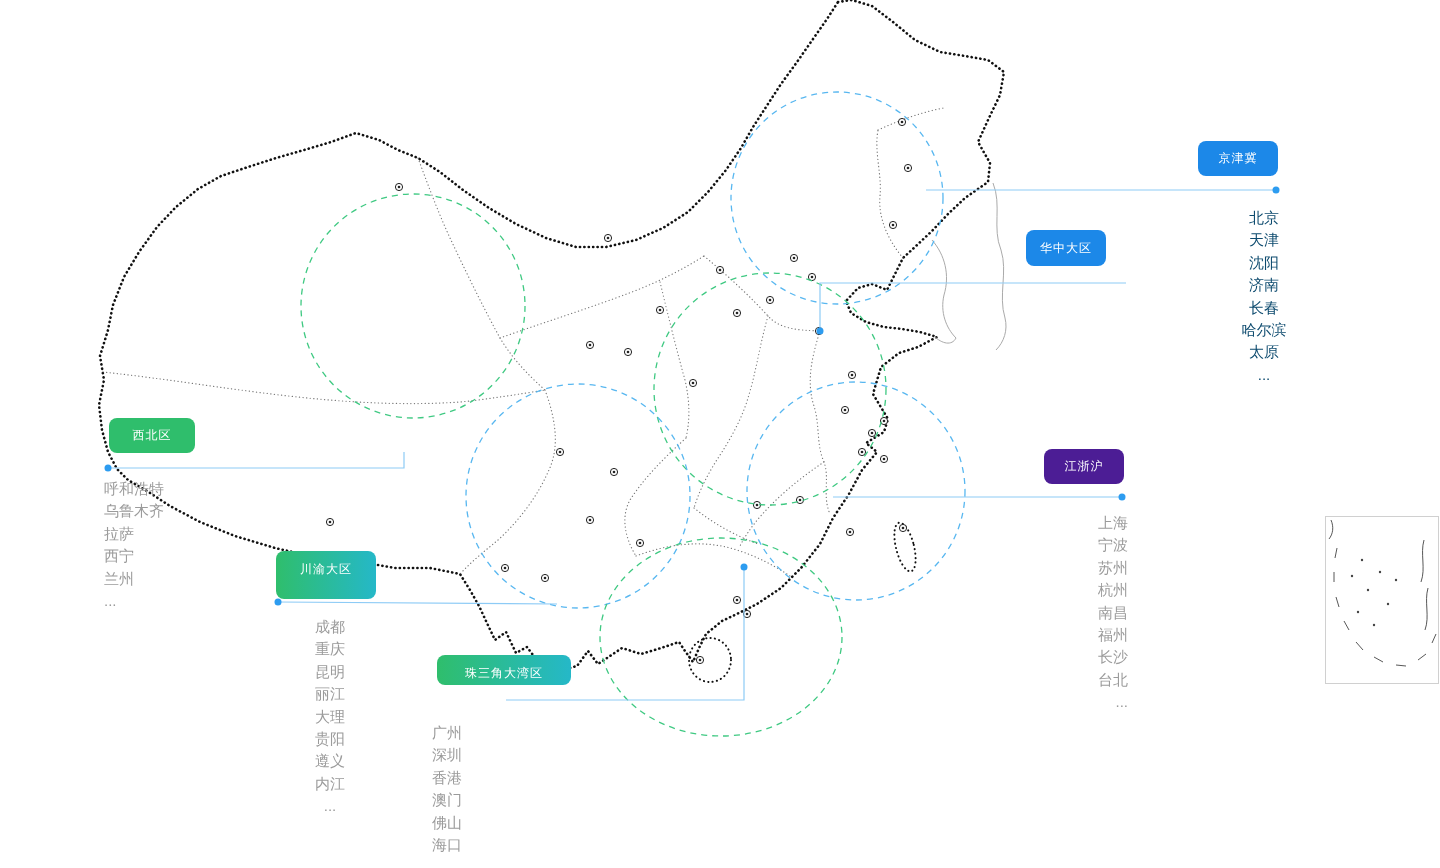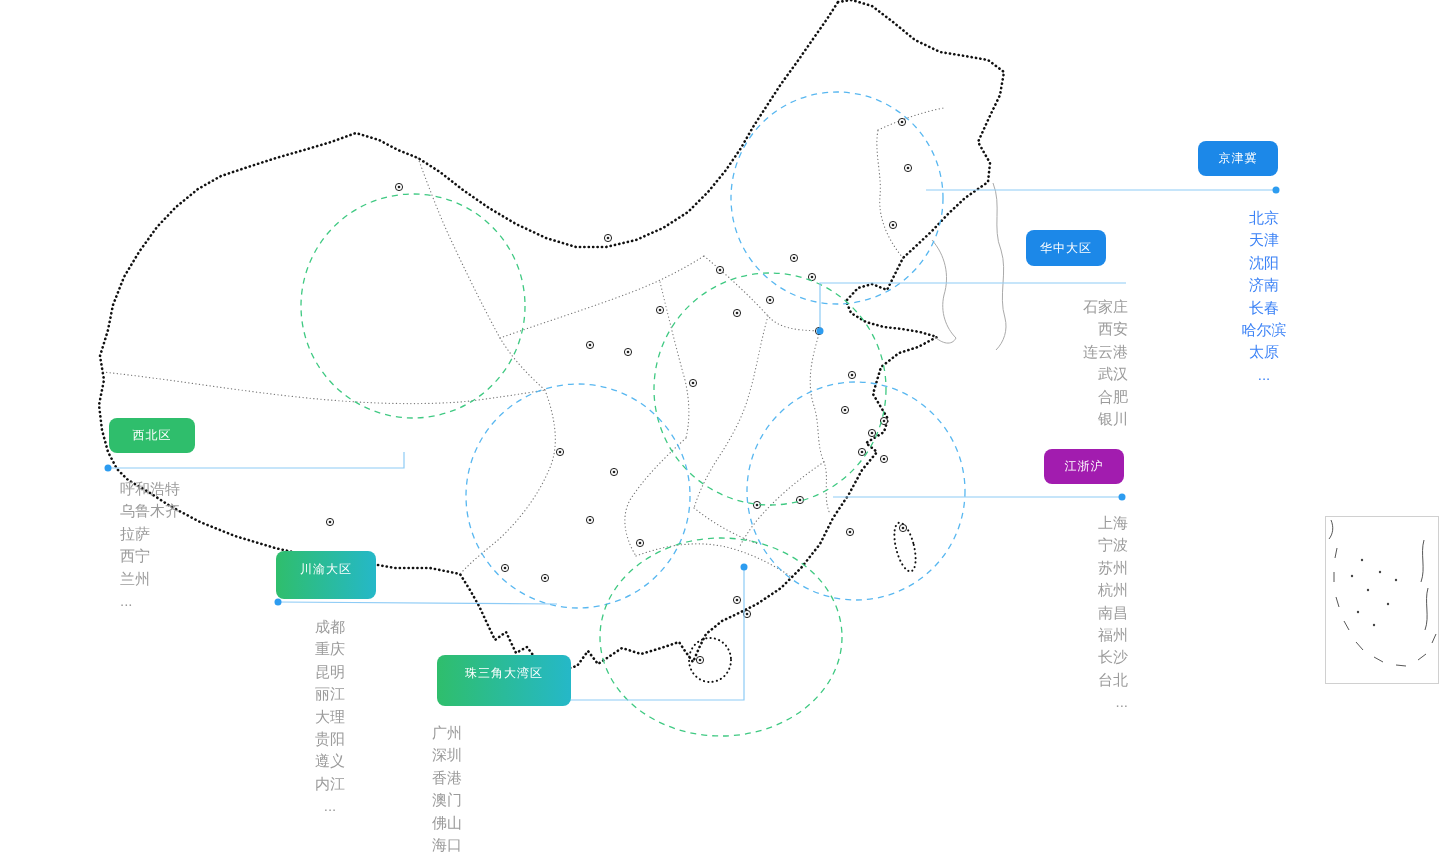--- a/index.html
+++ b/index.html
@@ -4,37 +4,37 @@
 <style>
   html,body{margin:0;padding:0;background:#fff;}
   .stage{position:relative;width:1440px;height:868px;background:#fff;overflow:hidden;
          font-family:"Liberation Sans","DejaVu Sans",sans-serif;}
   .stage svg{position:absolute;left:0;top:0;}
 
   
   .label{position:absolute;color:#fff;font-size:12px;text-align:center;
          border-radius:8px;letter-spacing:1px;cursor:pointer;box-sizing:border-box;}
   .lbl-blue{background:#1c88e8;}
-  .lbl-teal{background:#a21caf;}
+  .lbl-teal{background:#4c1d95;}
   .lbl-green{background:#2fbe6c;}
   .lbl-grad{background:linear-gradient(90deg,#2fbe6c,#25b8c8);}
 
   #label-jingjinji {left:1198px;top:141px;width:80px;height:35px;line-height:35px;}
   #label-huazhong  {left:1026px;top:230px;width:80px;height:36px;line-height:36px;}
   #label-xibei     {left:109px; top:418px;width:86px; height:35px;line-height:35px;text-align:center;}
   #label-chuanyu   {left:276px; top:551px;width:100px;height:48px;line-height:36px;}
-  #label-zhusanjiao{left:437px; top:655px;width:134px;height:51px;line-height:36px;}
+  #label-zhusanjiao{left:437px; top:655px;width:134px;height:30px;line-height:36px;}
   #label-jiangzhehu{left:1044px;top:449px;width:80px; height:35px;line-height:35px;}
 
   
   .cities{position:absolute;font-size:15px;line-height:22.4px;color:#9b9b9b;}
   .cities .city{white-space:nowrap;}
-  #cities-jingjinji {left:1204px;top:207px;width:120px;text-align:center;color:#3b82f6;}
+  #cities-jingjinji {left:1204px;top:207px;width:120px;text-align:center;color:#0c4a6e;}
   #cities-huazhong  {left:1028px;top:296px;width:100px;text-align:right;}
-  #cities-xibei     {left:104px; top:478px;width:130px;text-align:left;margin-left:16px;}
+  #cities-xibei     {left:104px; top:478px;width:130px;text-align:left;}
   #cities-chuanyu   {left:270px; top:616px;width:120px;text-align:center;}
   #cities-zhusanjiao{left:432px; top:722px;width:140px;text-align:left;}
   #cities-jiangzhehu{left:1028px;top:512px;width:100px;text-align:right;}
 </style>
 </head>
 <body>
 
 <div class="stage">
 
   <svg width="1440" height="868" viewBox="0 0 1440 868">
@@ -192,28 +192,20 @@
   <div class="cities" id="cities-jingjinji">
       <div class="city">北京</div>
       <div class="city">天津</div>
       <div class="city">沈阳</div>
       <div class="city">济南</div>
       <div class="city">长春</div>
       <div class="city">哈尔滨</div>
       <div class="city">太原</div>
       <div class="city">...</div>
     </div>
-  <div class="cities" id="cities-huazhong">
-      <div class="city">石家庄</div>
-      <div class="city">西安</div>
-      <div class="city">连云港</div>
-      <div class="city">武汉</div>
-      <div class="city">合肥</div>
-      <div class="city">银川</div>
-    </div>
   <div class="cities" id="cities-xibei">
       <div class="city">呼和浩特</div>
       <div class="city">乌鲁木齐</div>
       <div class="city">拉萨</div>
       <div class="city">西宁</div>
       <div class="city">兰州</div>
       <div class="city">...</div>
     </div>
   <div class="cities" id="cities-chuanyu">
       <div class="city">成都</div>

